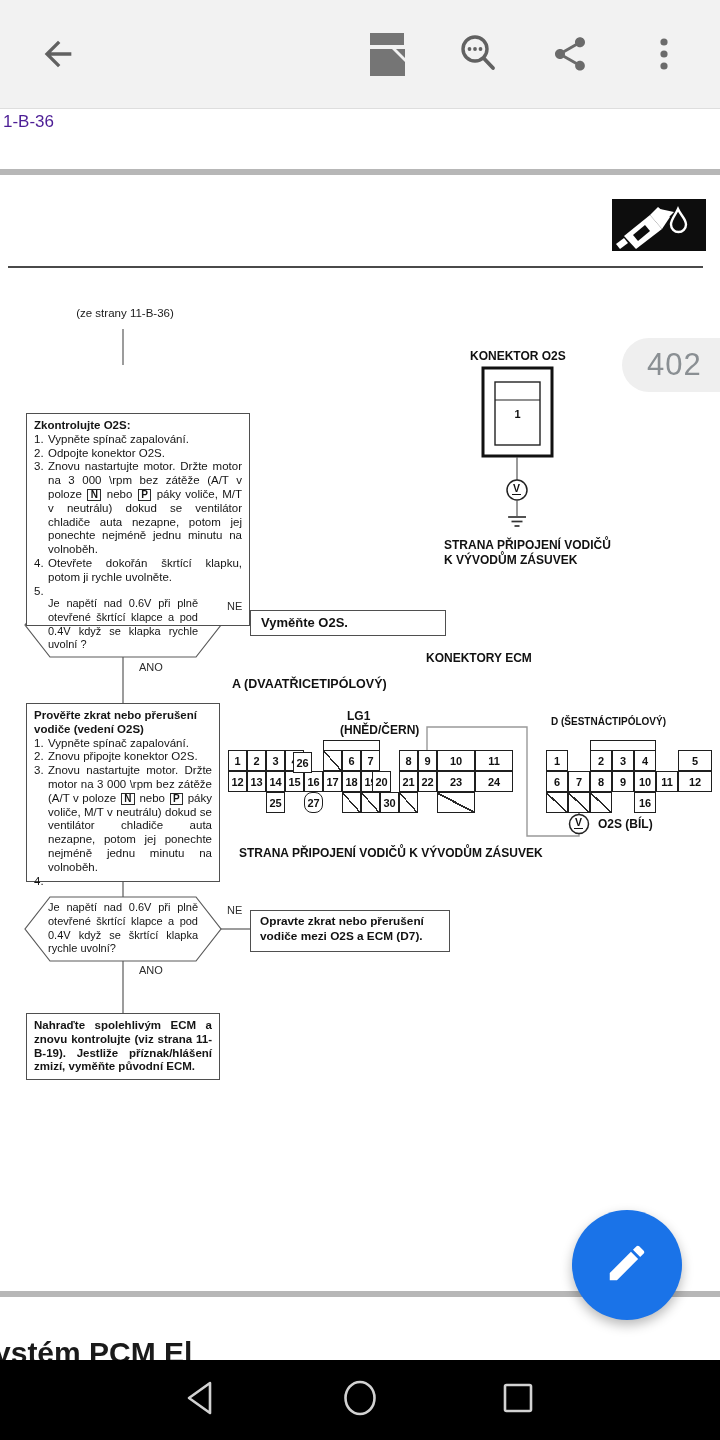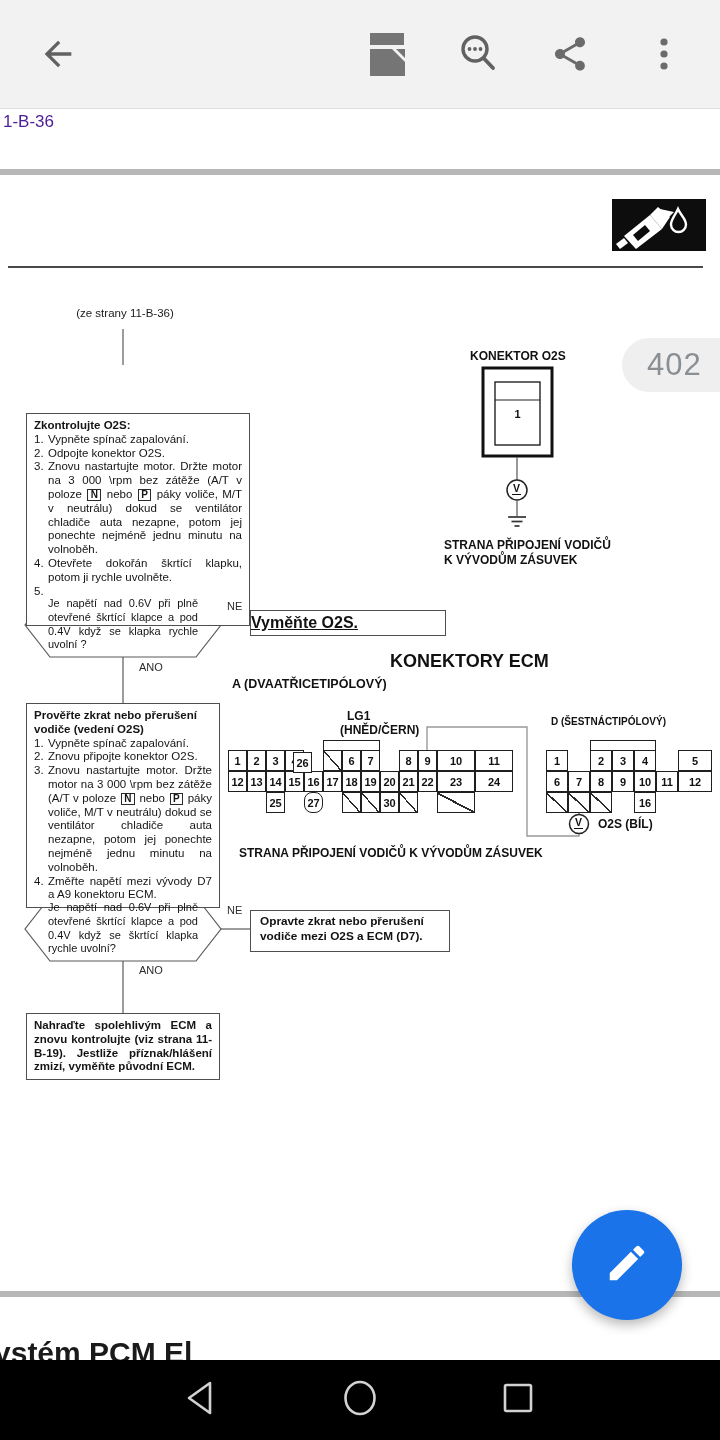--- a/index.html
+++ b/index.html
@@ -152,35 +152,35 @@
       <div class="li"><span class="num">2.</span><span class="txt">Odpojte konektor O2S.</span></div>
       <div class="li"><span class="num">3.</span><span class="txt">Znovu nastartujte motor. Držte motor na 3 000 \rpm bez zátěže (A/T v poloze <span class="keybox">N</span> nebo <span class="keybox">P</span> páky voliče, M/T v neutrálu) dokud se ventilátor chladiče auta nezapne, potom jej ponechte nejméně jednu minutu na volnoběh.</span></div>
       <div class="li"><span class="num">4.</span><span class="txt">Otevřete dokořán škrtící klapku, potom ji rychle uvolněte.</span></div>
       <div class="li"><span class="num">5.</span></div>
     </div>
 </div>
 
 <div class="dtext" style="left:48px;top:597px;width:150px;">Je napětí nad 0.6V při plně otevřené škrtící klapce a pod 0.4V když se klapka rychle uvolní ?</div>
 <div class="branch" style="left:227px;top:600px;">NE</div>
 <div class="branch" style="left:139px;top:661px;">ANO</div>
-<div class="action" style="left:250px;top:610px;width:196px;height:26px;font-size:16px;line-height:24px;padding-left:0;text-decoration:underline;">Vyměňte O2S.</div>
-
-<div class="lbl" style="left:390px;top:651px;font-size:18px;">KONEKTORY ECM</div>
+<div class="action" style="left:250px;top:610px;width:196px;height:26px;font-size:13px;line-height:24px;padding-left:10px;">Vyměňte O2S.</div>
+
+<div class="lbl" style="left:426px;top:651px;font-size:12px;">KONEKTORY ECM</div>
 <div class="lbl" style="left:232px;top:677px;font-size:12.5px;">A (DVAATŘICETIPÓLOVÝ)</div>
 <div class="lbl" style="left:347px;top:709px;">LG1</div>
 <div class="lbl" style="left:340px;top:723px;">(HNĚD/ČERN)</div>
 <div class="lbl" style="left:551px;top:716px;font-size:10px;">D (ŠESTNÁCTIPÓLOVÝ)</div>
 
 <div class="box" style="left:26px;top:703px;width:194px;min-height:179px;">
   <div class="title">Prověřte zkrat nebo přerušení vodiče (vedení O2S)</div>
   <div>
       <div class="li"><span class="num">1.</span><span class="txt">Vypněte spínač zapalování.</span></div>
       <div class="li"><span class="num">2.</span><span class="txt">Znovu připojte konektor O2S.</span></div>
       <div class="li"><span class="num">3.</span><span class="txt">Znovu nastartujte motor. Držte motor na 3 000 \rpm bez zátěže (A/T v poloze <span class="keybox">N</span> nebo <span class="keybox">P</span> páky voliče, M/T v neutrálu) dokud se ventilátor chladiče auta nezapne, potom jej ponechte nejméně jednu minutu na volnoběh.</span></div>
-      <div class="li"><span class="num">4.</span><span class="txt">Změřte napětí mezi vývody D7 a A9 konektoru ECM.</span></div>
+      <div class="li"><span class="num">4.</span></div>
     </div>
 </div>
 
 <div class="abs" style="left:0;top:0;z-index:3;">
     <div class="tab" style="left: 323px; top: 740px; width: 57px; height: 10px;"></div>
     <div class="pin" style="left: 228px; top: 750px; width: 19px; height: 21px;">1</div>
     <div class="pin" style="left: 247px; top: 750px; width: 19px; height: 21px;">2</div>
     <div class="pin" style="left: 266px; top: 750px; width: 19px; height: 21px;">3</div>
     <div class="pin" style="left: 285px; top: 750px; width: 19px; height: 21px;">4</div>
     <div class="pin slash" style="left: 323px; top: 750px; width: 19px; height: 21px;"></div>
@@ -191,21 +191,21 @@
     <div class="pin" style="left: 437px; top: 750px; width: 38px; height: 21px;">10</div>
     <div class="pin" style="left: 475px; top: 750px; width: 38px; height: 21px;">11</div>
     <div class="pin" style="left: 228px; top: 771px; width: 19px; height: 21px;">12</div>
     <div class="pin" style="left: 247px; top: 771px; width: 19px; height: 21px;">13</div>
     <div class="pin" style="left: 266px; top: 771px; width: 19px; height: 21px;">14</div>
     <div class="pin" style="left: 285px; top: 771px; width: 19px; height: 21px;">15</div>
     <div class="pin" style="left: 304px; top: 771px; width: 19px; height: 21px;">16</div>
     <div class="pin" style="left: 323px; top: 771px; width: 19px; height: 21px; text-align: center;">17</div>
     <div class="pin" style="left: 342px; top: 771px; width: 19px; height: 21px;">18</div>
     <div class="pin" style="left: 361px; top: 771px; width: 19px; height: 21px;">19</div>
-    <div class="pin" style="left: 380px; top: 771px; width: 19px; height: 21px;">20</div>
+    <div class="pin" style="left: 372px; top: 771px; width: 19px; height: 21px;">20</div>
     <div class="pin" style="left: 399px; top: 771px; width: 19px; height: 21px;">21</div>
     <div class="pin" style="left: 418px; top: 771px; width: 19px; height: 21px;">22</div>
     <div class="pin" style="left: 437px; top: 771px; width: 38px; height: 21px;">23</div>
     <div class="pin" style="left: 475px; top: 771px; width: 38px; height: 21px;">24</div>
     <div class="pin" style="left: 266px; top: 792px; width: 19px; height: 21px;">25</div>
     <div class="pin" style="left: 285px; top: 752px; width: 19px; height: 21px; margin-left: 8px;">26</div>
     <div class="pin" style="left: 304px; top: 792px; width: 19px; height: 21px; border-radius: 8px;">27</div>
     <div class="pin slash" style="left: 342px; top: 792px; width: 19px; height: 21px;"></div>
     <div class="pin slash" style="left: 361px; top: 792px; width: 19px; height: 21px;"></div>
     <div class="pin" style="left: 380px; top: 792px; width: 19px; height: 21px;">30</div>

